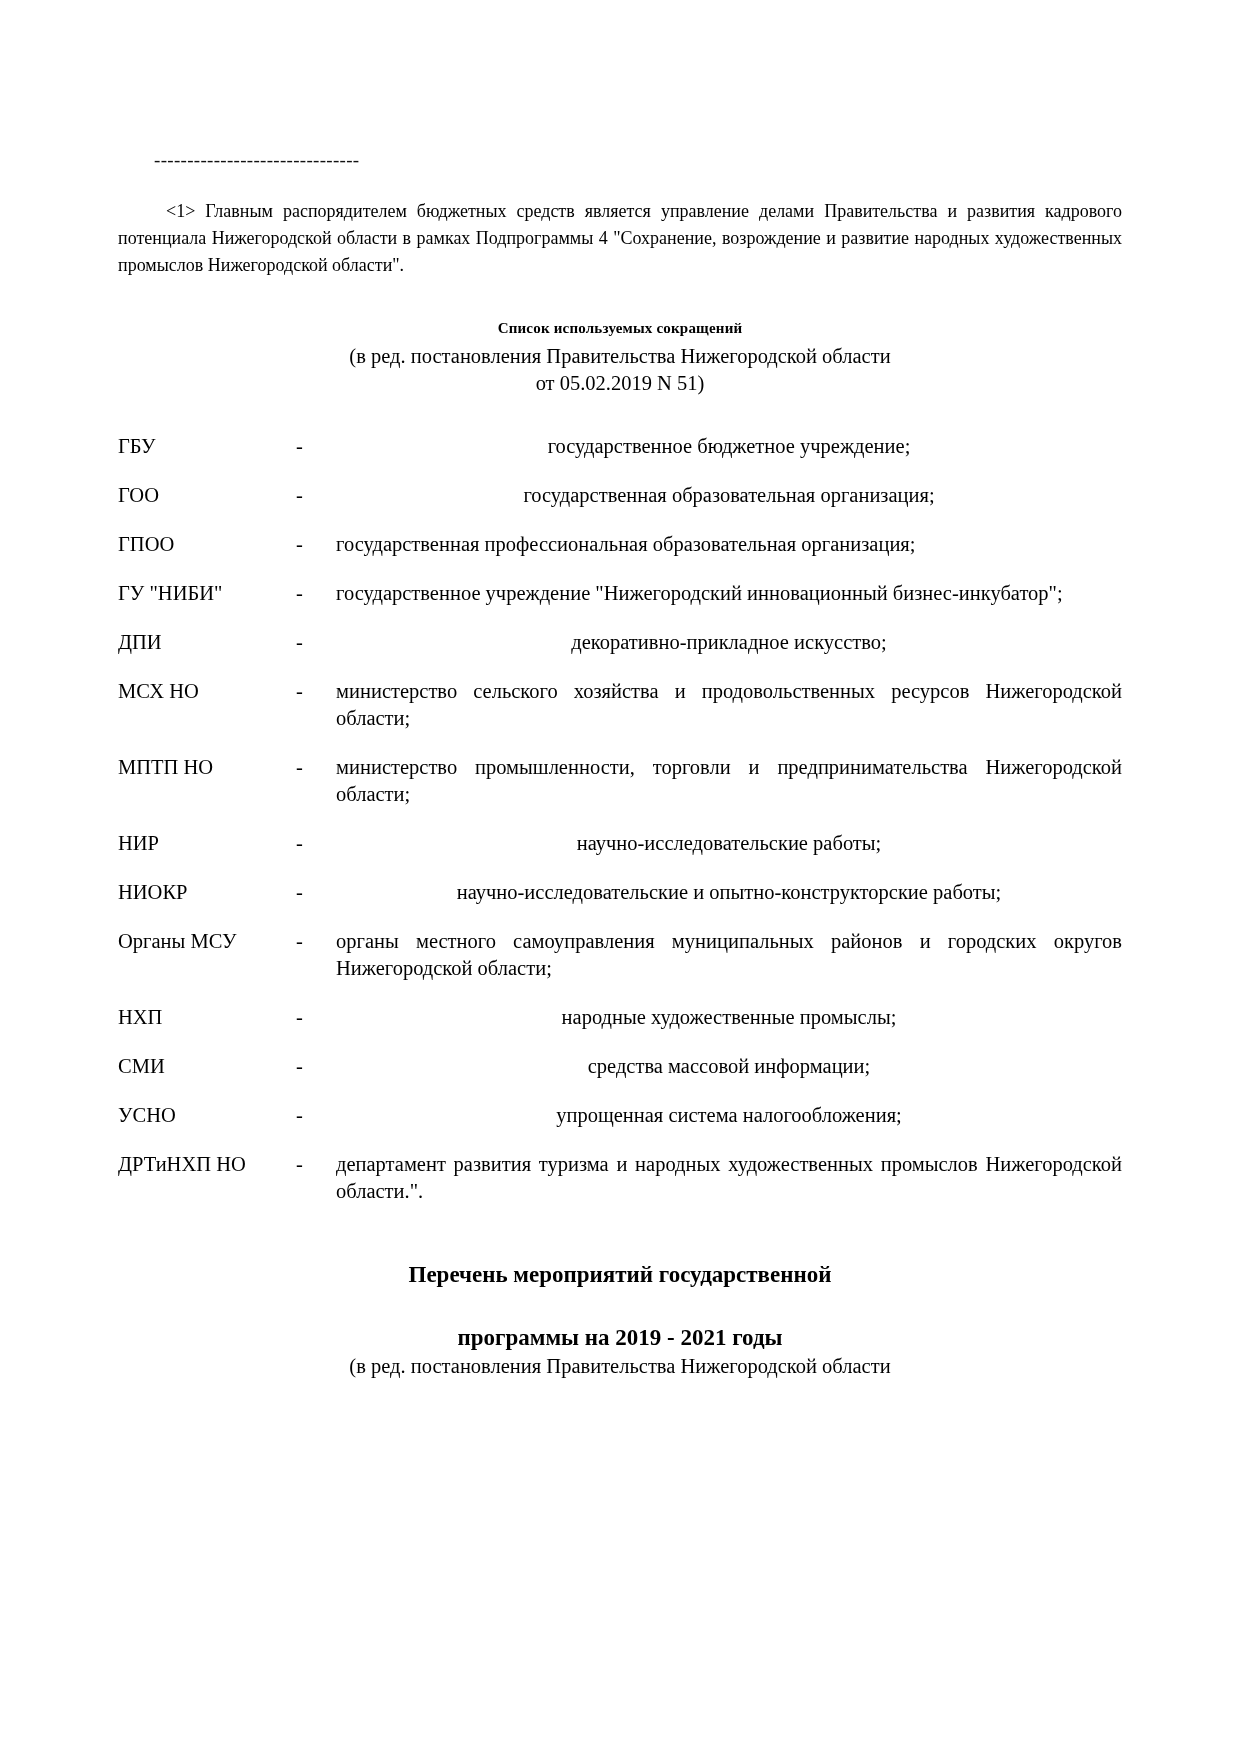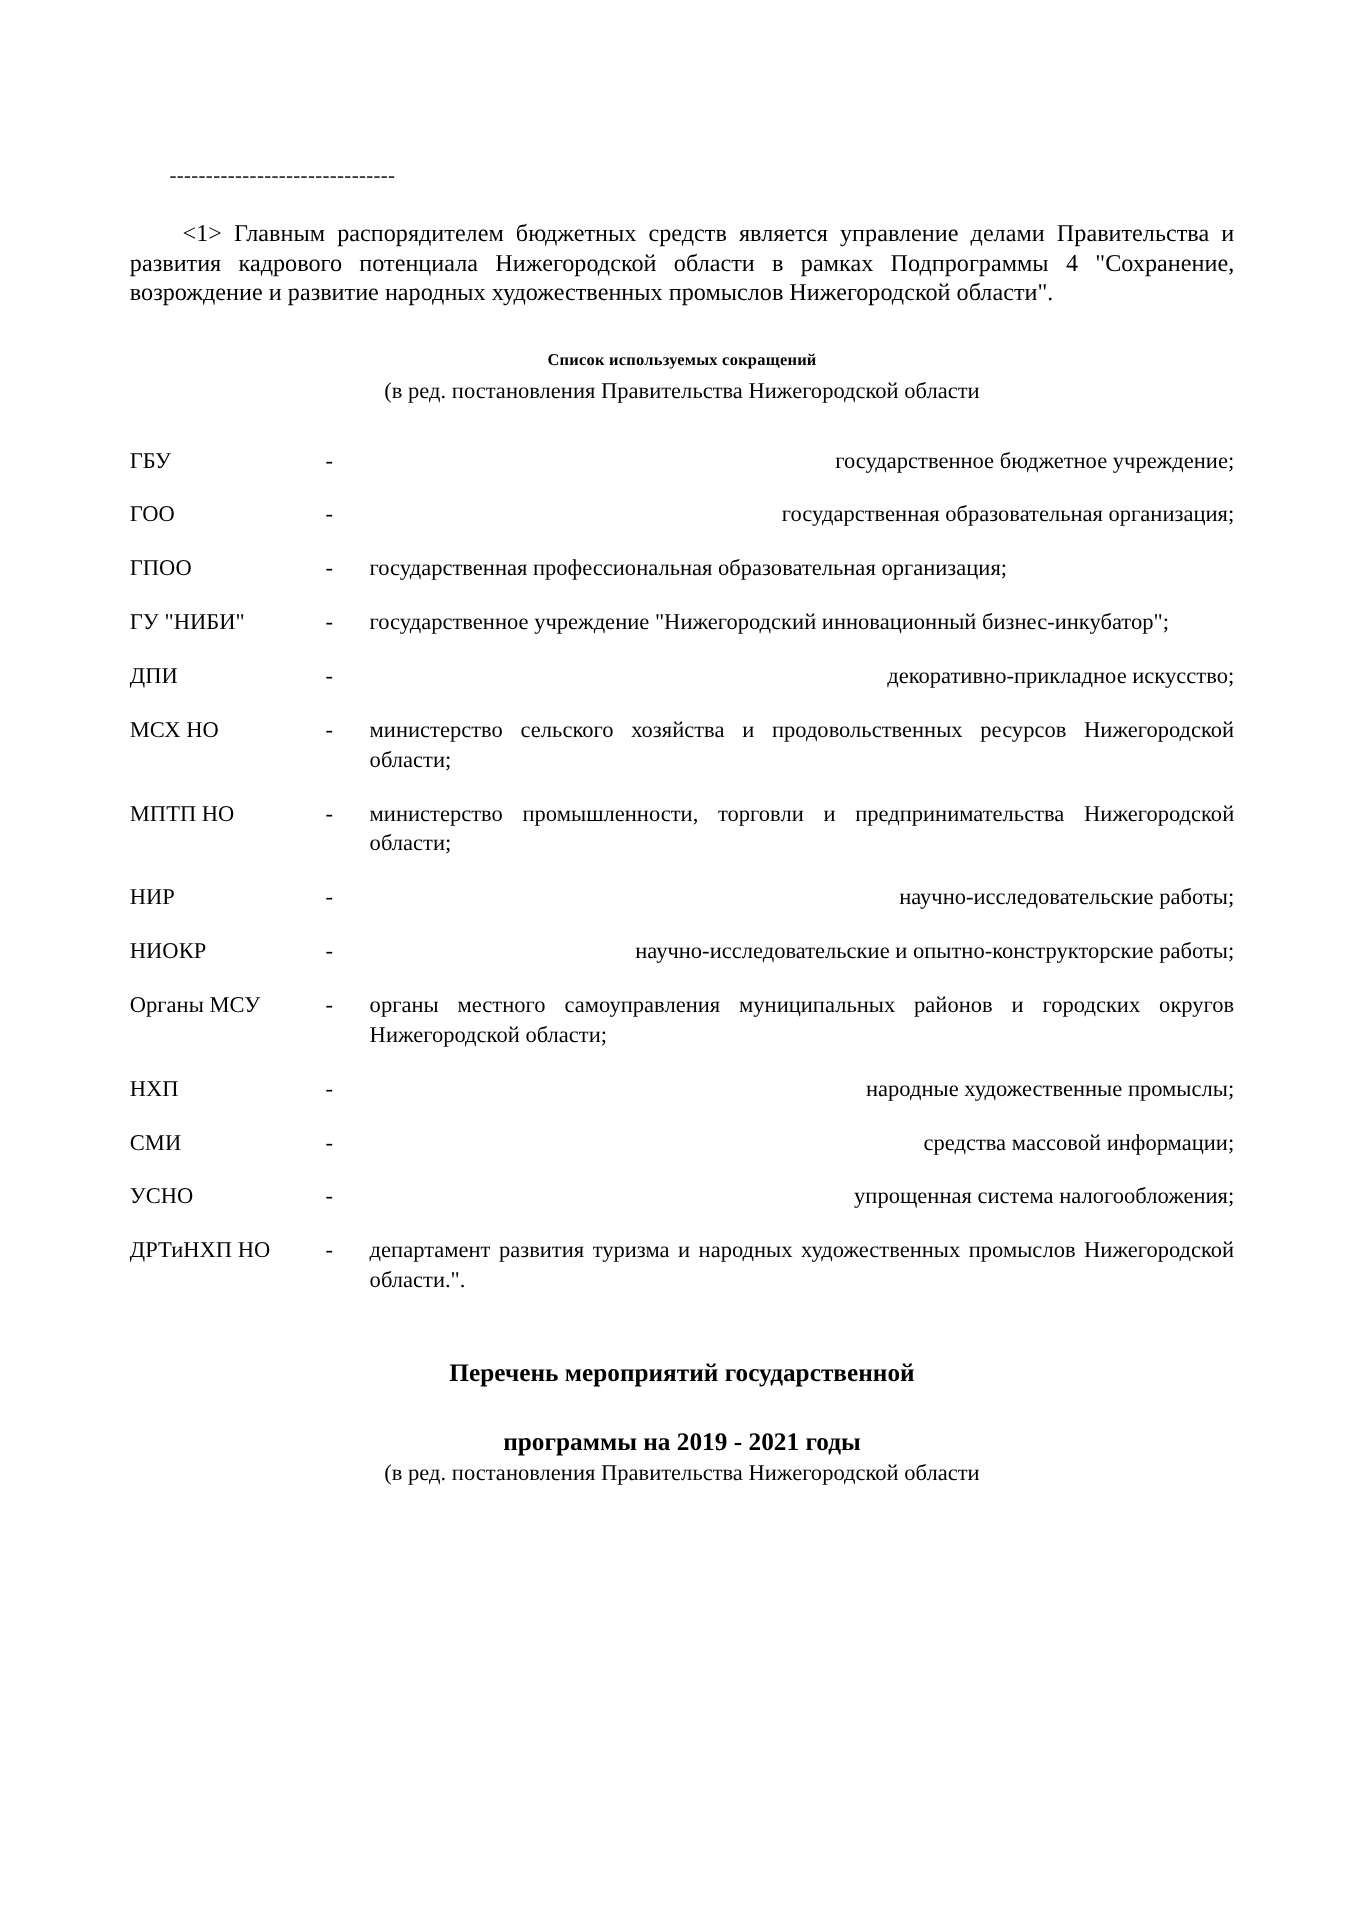--- a/index.html
+++ b/index.html
@@ -30,21 +30,21 @@
     letter-spacing: 0.3px;
     line-height: 20px;
     white-space: nowrap;
     font-family: "Liberation Serif", "DejaVu Serif", serif;
     color: #111;
   }
 
   
   .footnote {
     margin-top: 28px;
-    font-size: 22px;
+    font-size: 18px;
     line-height: 27px;
     text-align: justify;
     text-indent: 48px;
     text-justify: inter-word;
     hyphens: none;
   }
 
   
   .heading-block {
     margin-top: 34px;
@@ -83,21 +83,21 @@
   .abbr-dash {
     width: 40px;
     text-align: left;
   }
   .abbr-def {
     text-align: justify;
     text-justify: inter-word;
     padding-right: 4px;
   }
   .abbr-def.single {
-    text-align: right;
+    text-align: center;
   }
 
   
   .bottom-block {
     margin-top: 30px;
     text-align: center;
   }
   .bottom-title {
     font-size: 23px;
     font-weight: bold;
@@ -115,20 +115,21 @@
 
 <div class="page">
 
   <div class="sep-rule">-------------------------------</div>
 
   <p class="footnote">&lt;1&gt; Главным распорядителем бюджетных средств является управление делами Правительства и развития кадрового потенциала Нижегородской области в рамках Подпрограммы 4 "Сохранение, возрождение и развитие народных художественных промыслов Нижегородской области".</p>
 
   <div class="heading-block">
     <div class="heading-main">Список используемых сокращений</div>
     <div class="heading-sub">(в ред. постановления Правительства Нижегородской области</div>
+    <div class="heading-sub">от 05.02.2019 N 51)</div>
   </div>
 
   <table class="abbr-table">
     <tbody>
 
       <tr class="abbr-row">
         <td class="abbr-term">ГБУ</td>
         <td class="abbr-dash">-</td>
         <td class="abbr-def single">государственное бюджетное учреждение;</td>
       </tr>

